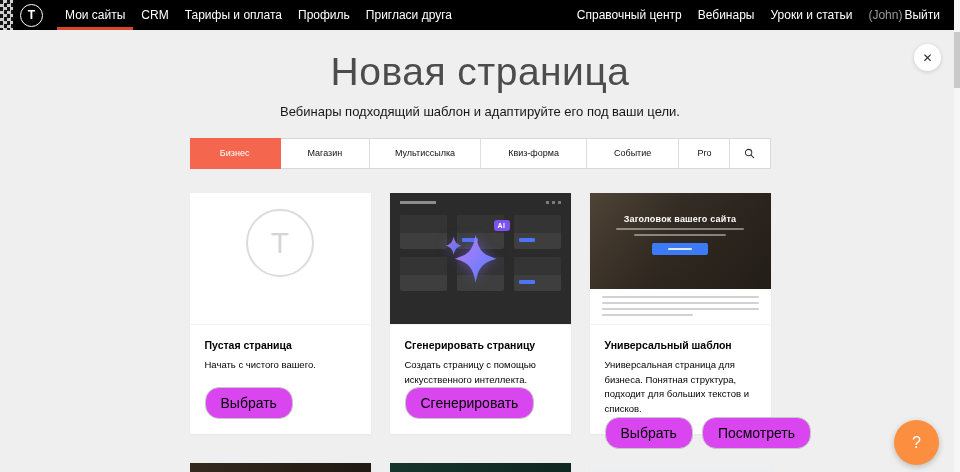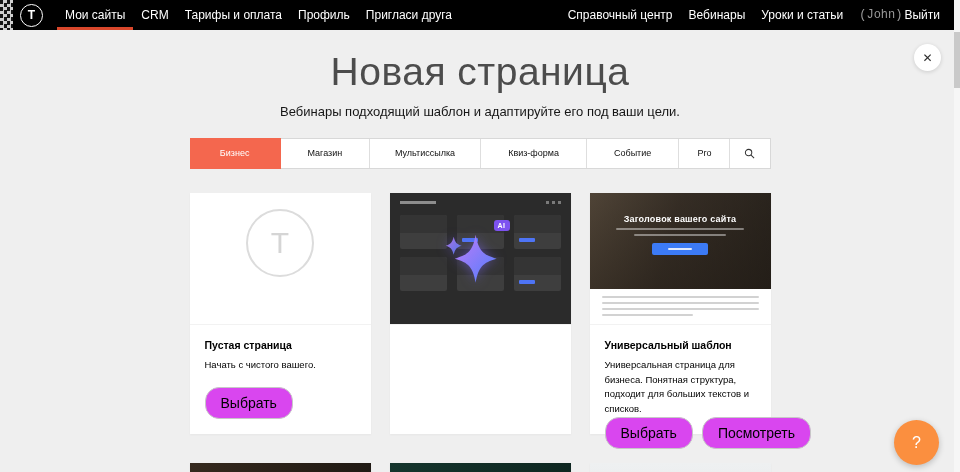--- a/index.html
+++ b/index.html
@@ -25,21 +25,21 @@
     display:flex;align-items:center;justify-content:center;
     margin-left:7px;flex:0 0 auto;cursor:pointer;
   }
   .nav{display:flex;align-items:stretch;height:30px;margin-left:14px;}
   .nav-item{
     color:#fff;font-size:12px;display:flex;align-items:center;
     padding:0 8px;cursor:pointer;white-space:nowrap;box-sizing:border-box;
   }
   .nav-item.active{box-shadow:inset 0 -3px 0 var(--underline,#d9472b);}
   .nav-right{margin-left:auto;margin-right:12px;}
-  .nav-user{color:#9a9a9a;padding-right:2px;font-family:Liberation Mono, monospace;}
+  .nav-user{color:#9a9a9a;padding-right:2px;}
   .nav-logout{padding-left:0;}
   
   .scrollbar{position:absolute;right:0;top:0;width:6px;height:472px;background:#f6f6f6;z-index:9;}
   .scroll-thumb{position:absolute;top:32px;left:0;width:6px;height:56px;background:#c9c9c9;cursor:pointer;}
   
   .main{position:absolute;top:30px;left:0;right:0;bottom:0;}
   .close-btn{
     position:absolute;top:14px;right:19px;width:27px;height:27px;border-radius:50%;
     background:#fff;border:none;box-shadow:0 1px 4px rgba(0,0,0,.15);
     color:#2b2b2b;font-size:12px;line-height:1;
@@ -227,20 +227,27 @@
                 <stop offset="0" stop-color="#c07cf8"></stop>
                 <stop offset="1" stop-color="#4f7dfb"></stop>
               </linearGradient>
             </defs>
             <path d="M36 7 C39 23 43 27 57 31 C43 35 39 39 36 55 C33 39 29 35 15 31 C29 27 33 23 36 7 Z" fill="url(#aigrad)"></path>
             <path d="M14 9 C15.5 15 17 16.5 22 18 C17 19.5 15.5 21 14 27 C12.5 21 11 19.5 6 18 C11 16.5 12.5 15 14 9 Z" fill="url(#aigrad)" opacity="0.9"></path>
           </svg>
         </div>
         <div class="ai-badge">AI</div>
       </div>
+      <div class="card-body">
+        <div class="card-title">Сгенерировать страницу</div>
+        <div class="card-desc">Создать страницу с помощью искусственного интеллекта.</div>
+        <div class="card-actions">
+          <button class="btn-pill">Сгенерировать</button>
+        </div>
+      </div>
     </div>
 
     <div class="card">
       <div class="preview">
         <div class="p3-photo">
           <div class="p3-heading">Заголовок вашего сайта</div>
           <div class="p3-line" style="width:128px"></div>
           <div class="p3-line" style="width:92px"></div>
           <div class="p3-btn">
               <div class="p3-btn-bar"></div>

